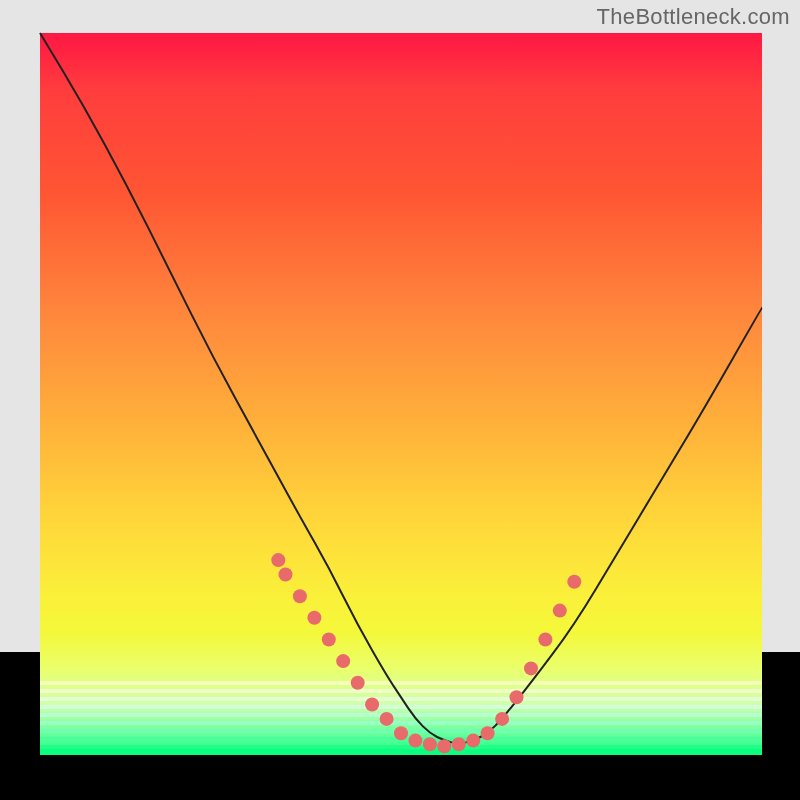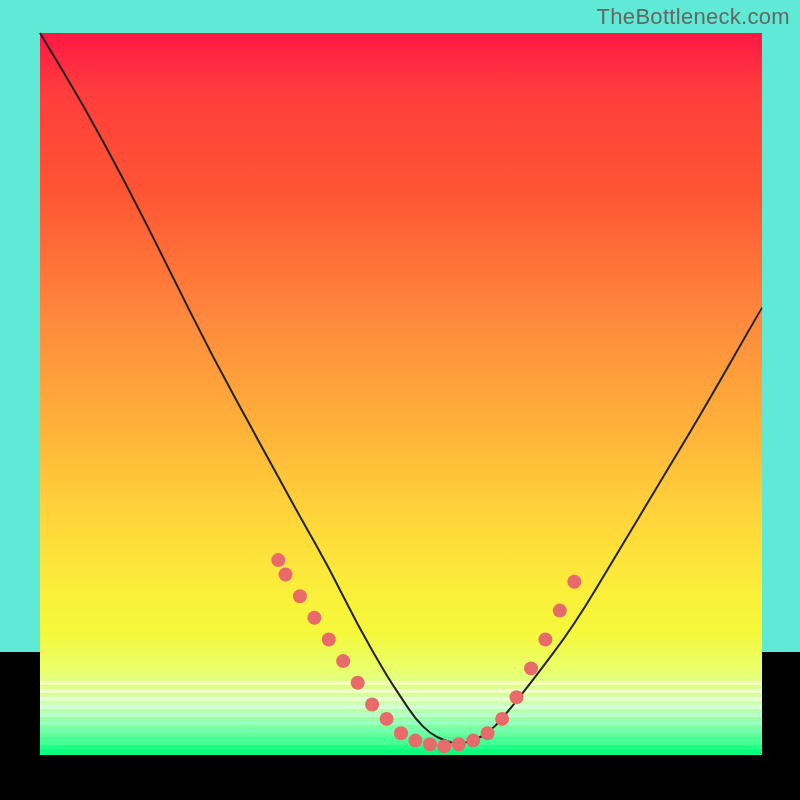--- a/index.html
+++ b/index.html
@@ -8,21 +8,21 @@
     background: #000;
     width: 800px;
     height: 800px;
     overflow: hidden;
     font-family: Arial, Helvetica, sans-serif;
   }
   .frame {
     position: relative;
     width: 800px;
     height: 652px;
-    background: #5eead4;
+    background: #e5e5e5;
   }
   .watermark {
     position: absolute;
     top: 4px;
     right: 10px;
     color: #666;
     font-size: 22px;
     letter-spacing: 0.3px;
     font-weight: 400;
   }

